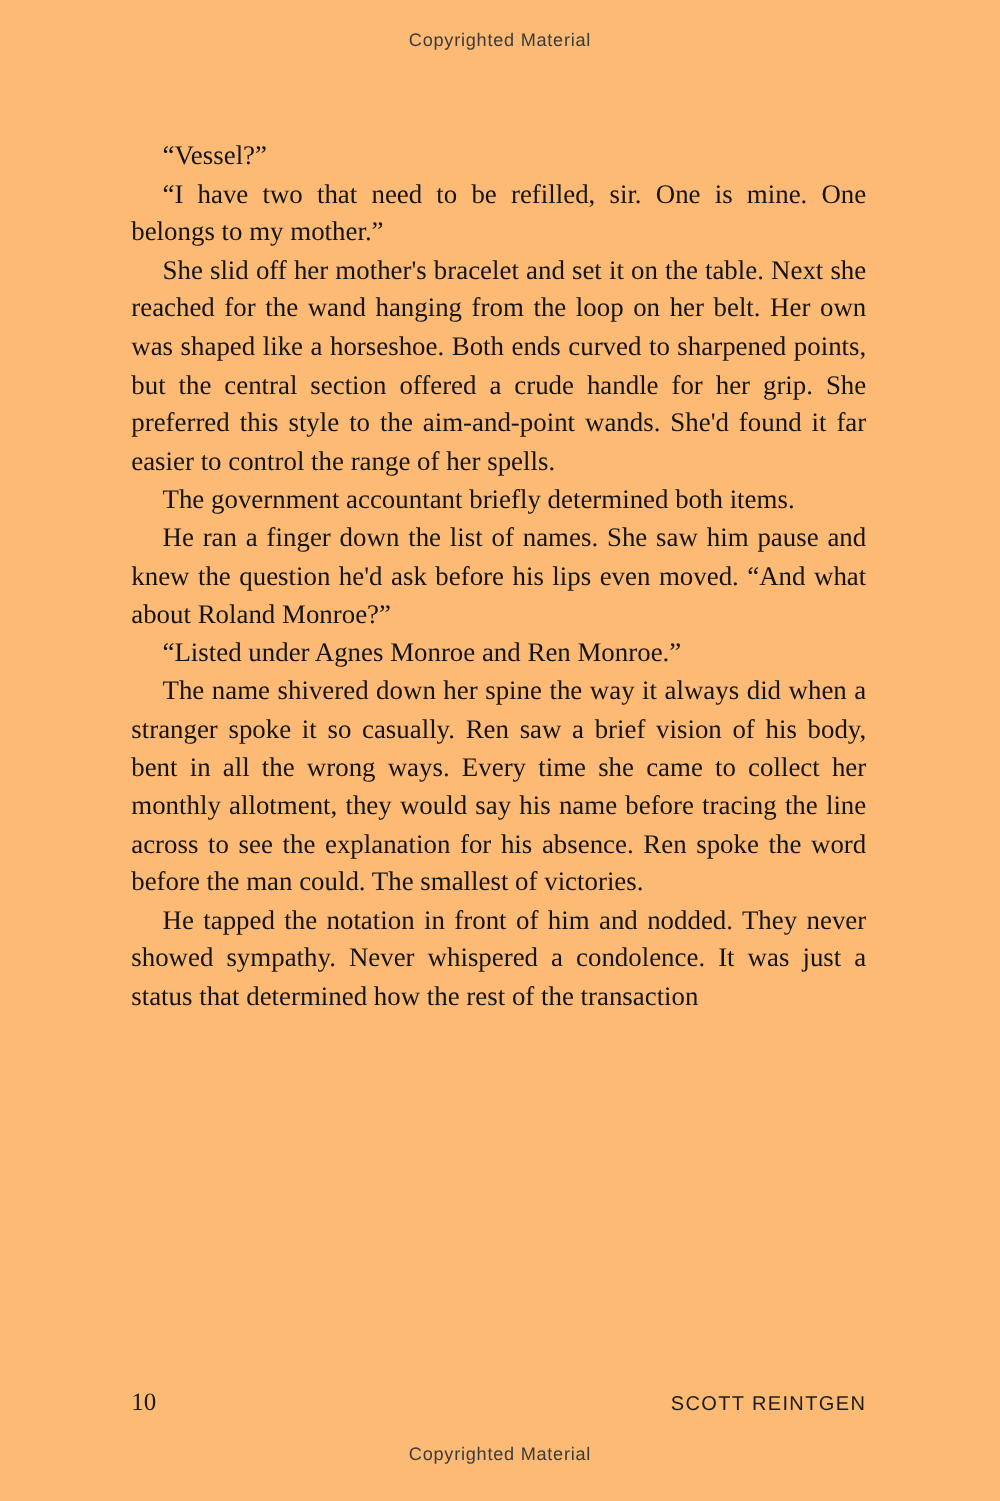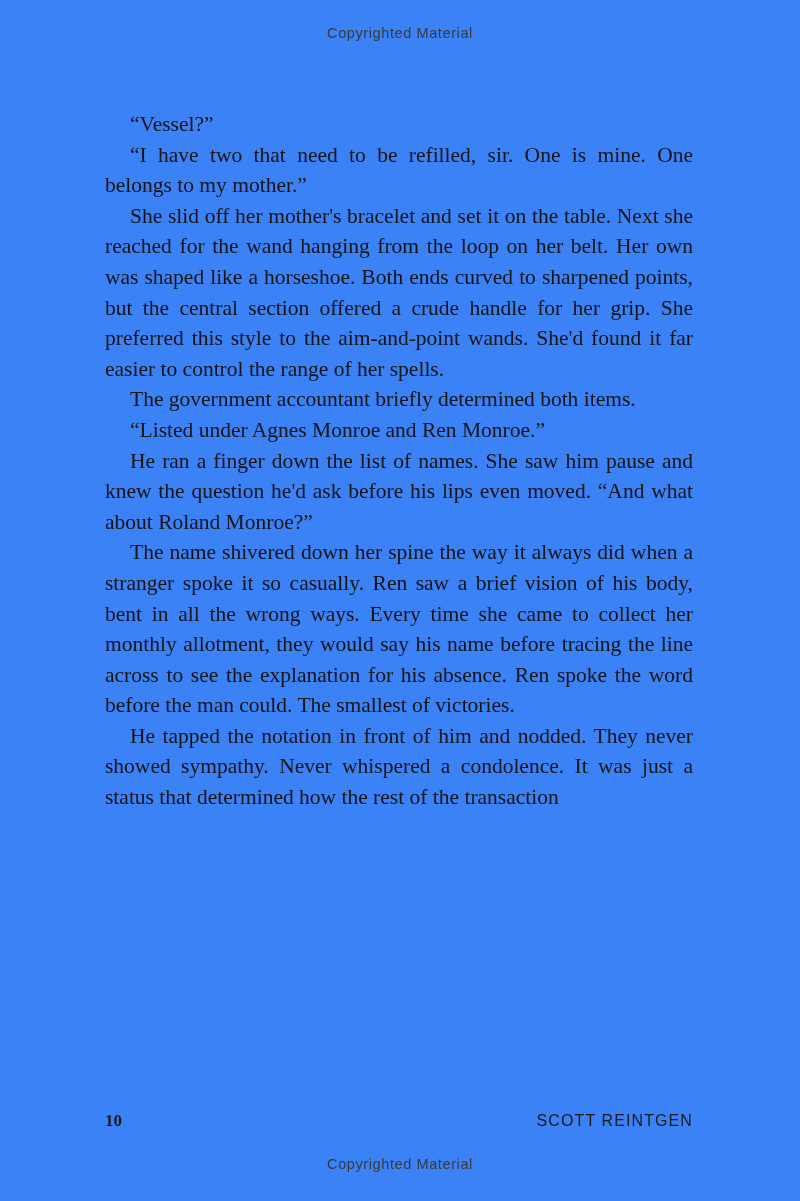--- a/index.html
+++ b/index.html
@@ -4,21 +4,21 @@
 <style>
   html, body {
     margin: 0;
     padding: 0;
     background: #ffffff;
   }
   .page {
     position: relative;
     width: 800px;
     height: 1201px;
-    background: #3b82f6;
+    background: #fdba74;
     overflow: hidden;
     font-family: "Liberation Serif", serif;
     color: #141414;
   }
   .watermark-top {
     position: absolute;
     top: 25px;
     left: 0;
     width: 800px;
     text-align: center;
@@ -63,45 +63,44 @@
     position: absolute;
     left: 105px;
     top: 1111px;
     width: 588px;
     display: flex;
     align-items: baseline;
     justify-content: space-between;
   }
   .folio {
     font-family: "Liberation Serif", serif;
-    font-size: 17px;
+    font-size: 20px;
     color: #1a1a1a;
-    font-weight: bold;
   }
   .running-head {
     font-family: Liberation Sans, sans-serif;
     font-size: 16px;
     letter-spacing: 1.1px;
     color: #1a1a1a;
   }
 </style>
 </head>
 <body>
 
 <div class="page">
 
   <div class="watermark-top">Copyrighted Material</div>
 
   <div class="body-text">
     <p class="indent">“Vessel?”</p>
     <p class="indent">“I have two that need to be refilled, sir. One is mine. One belongs to my mother.”</p>
     <p class="indent">She slid off her mother's bracelet and set it on the table. Next she reached for the wand hanging from the loop on her belt. Her own was shaped like a horseshoe. Both ends curved to sharpened points, but the central section offered a crude handle for her grip. She preferred this style to the aim-and-point wands. She'd found it far easier to control the range of her spells.</p>
     <p class="indent">The government accountant briefly determined both items.</p>
+    <p class="indent">He ran a finger down the list of names. She saw him pause and knew the question he'd ask before his lips even moved. “And what about Roland Monroe?”</p>
     <p class="indent">“Listed under Agnes Monroe and Ren Monroe.”</p>
-    <p class="indent">He ran a finger down the list of names. She saw him pause and knew the question he'd ask before his lips even moved. “And what about Roland Monroe?”</p>
     <p class="indent">The name shivered down her spine the way it always did when a stranger spoke it so casually. Ren saw a brief vision of his body, bent in all the wrong ways. Every time she came to collect her monthly allotment, they would say his name before tracing the line across to see the explanation for his absence. Ren spoke the word before the man could. The smallest of victories.</p>
     <p class="indent">He tapped the notation in front of him and nodded. They never showed sympathy. Never whispered a condolence. It was just a status that determined how the rest of the transaction</p>
   </div>
 
   <div class="footer">
     <span class="folio">10</span>
     <span class="running-head">SCOTT REINTGEN</span>
   </div>
 
   <div class="watermark-bottom">Copyrighted Material</div>

